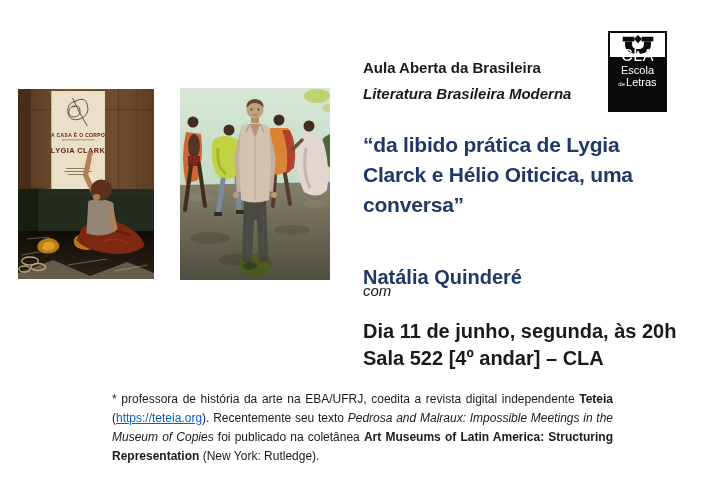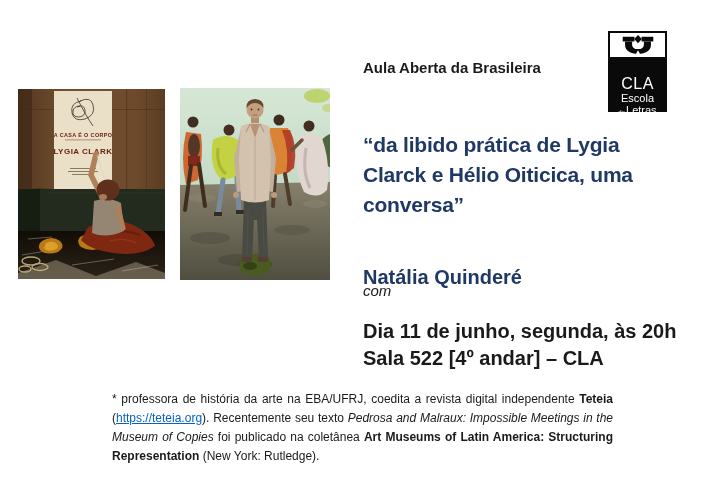--- a/index.html
+++ b/index.html
@@ -2,41 +2,41 @@
 <html style="--navy: #1f3864; --link: #0563c1; --poster_red: #6a2012; --logo_black: #0a0a0a;"><head>
 <meta charset="utf-8">
 <style>
   html,body{margin:0;padding:0;background:#ffffff;}
   .page{
     position:relative; width:720px; height:498px; background:#fff;
     font-family:"Liberation Sans", sans-serif; color:#1a1a1a; overflow:hidden;
   }
   
   .photo{position:absolute; overflow:hidden;}
-  .photo-left{left:18px; top:89px; width:147px; height:190px;}
+  .photo-left{left:18px; top:89px; width:136px; height:190px;}
   .photo-right{left:180px; top:88px; width:150px; height:192px;}
   .photo svg{display:block; width:100%; height:100%;}
 
   
   .course{position:absolute; left:363px; top:55px; font-size:15px; line-height:26px; font-weight:700;}
   .course .name{font-style:italic;}
   .event-title{
     position:absolute; left:363px; top:130px; width:330px;
     font-size:21px; line-height:30px; font-weight:700; color:var(--navy,#1f3864);
     white-space:pre-line; letter-spacing:-0.2px;
   }
   .with-label{position:absolute; left:363px; top:237px; font-size:15px; font-style:italic;margin-top:45px;}
   .speaker{position:absolute; left:363px; top:266px; font-size:20px; font-weight:700; color:var(--navy,#1f3864);}
   .event-when{position:absolute; left:363px; top:318px; font-size:20px; line-height:27px; font-weight:700;}
 
   
   .logo{position:absolute; left:608px; top:31px; width:59px; height:81px; background:#0a0a0a;}
   .logo .sym{position:absolute; left:2px; top:2px; width:55px; height:24px; background:#ffffff; display:flex; align-items:center; justify-content:center;}
   .logo .sym svg{width:46px; height:20px; display:block;}
-  .logo .txt{position:absolute; left:0; top:44px; width:59px; text-align:center; color:#fff;}
+  .logo .txt{position:absolute; left:0; top:16px; width:59px; text-align:center; color:#fff;}
   .logo .acr{font-size:16px; line-height:17px; letter-spacing:0.5px;}
   .logo .sch{font-size:11px; line-height:12px;}
   .logo .de{font-size:6px; letter-spacing:0; margin-right:1px;}
 
   
   .footnote{
     position:absolute; left:112px; top:390px; width:501px;
     font-size:12px; line-height:19px; text-align:justify;
   }
   .footnote .b{font-weight:700;}
@@ -214,20 +214,21 @@
     </div>
     <div class="txt">
       <div class="acr">CLA</div>
       <div class="sch">Escola</div>
       <div class="sch"><span class="de">de</span><span>Letras</span></div>
     </div>
   </div>
 
   <div class="course">
     <div class="label">Aula Aberta da Brasileira</div>
+    <div class="name">Literatura Brasileira Moderna</div>
   </div>
 
   <div class="event-title">“da libido prática de Lygia
 Clarck e Hélio Oiticica, uma
 conversa”</div>
 
   <div class="with-label">com</div>
 
   <div class="speaker">Natália Quinderé</div>
 

